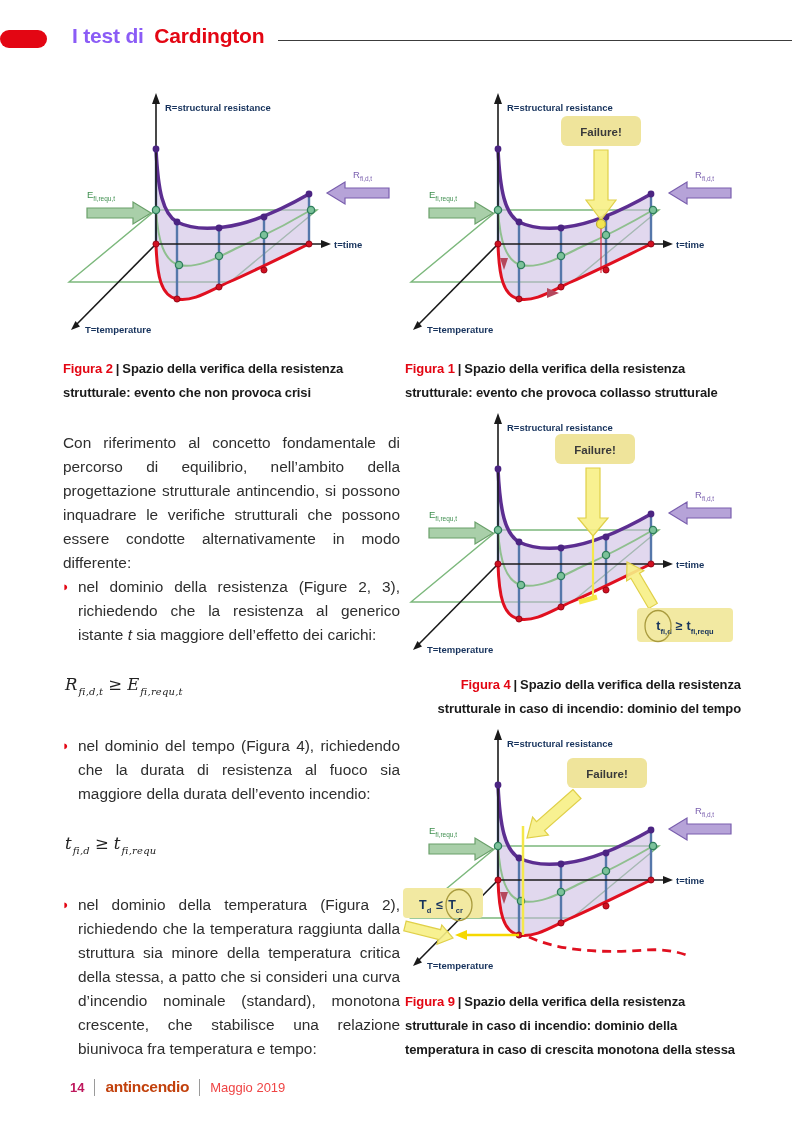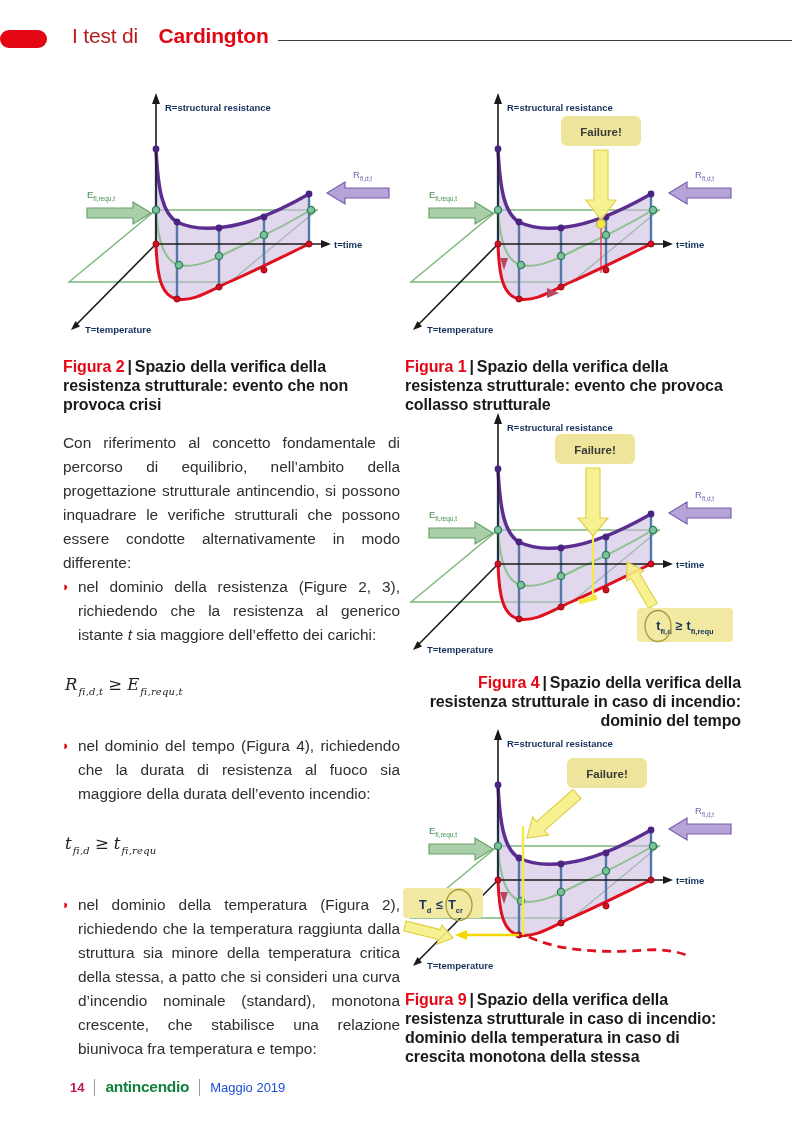--- a/index.html
+++ b/index.html
@@ -2,54 +2,54 @@
 <html><head>
 <meta charset="utf-8">
 <style>
   * { margin:0; padding:0; box-sizing:border-box; }
   body { background:#ffffff; font-family:"Liberation Sans", sans-serif; }
   .page { position:relative; width:800px; height:1138px; background:#fff; overflow:hidden; }
 
   
   .red-pill { position:absolute; left:0; top:30px; width:47px; height:18px; background:#e30613; border-radius:9px; }
   .header-title { position:absolute; left:72px; top:24px; font-size:21px; letter-spacing:-0.2px; white-space:nowrap; }
-  .header-title .prefix { color:#b91c1c; font-weight:400; }
-  .header-title .brand { color:#e30613; font-weight:700; margin-left:15px;text-align:right; }
+  .header-title .prefix { color:#8b5cf6; font-weight:700; }
+  .header-title .brand { color:#e30613; font-weight:700; margin-left:5px;text-align:right; }
   .header-rule { position:absolute; left:278px; top:40px; width:514px; border-top:1.5px solid #3c3c3c; }
 
   
   .diagram { position:absolute; width:340px; height:266px; }
   .d-fig2 { left:58px;  top:86px; }
   .d-fig3 { left:400px; top:86px; }
   .d-fig4 { left:400px; top:406px; }
   .d-fig5 { left:400px; top:722px; }
 
   
-  .caption { position:absolute; width:336px; font-size:16px; line-height:19px; font-weight:700; color:#1a1a1a; letter-spacing:-0.1px; }
+  .caption { position:absolute; width:336px; font-size:13px; line-height:24px; font-weight:700; color:#1a1a1a; letter-spacing:-0.1px; }
   .caption .fig-label { color:#e30613; }
   .caption .sep { margin:0 3px; color:#1a1a1a; }
   .c-fig2 { left:63px;  top:357px; }
   .c-fig3 { left:405px; top:357px; }
   .c-fig4 { left:405px; top:673px;text-align:right; }
   .c-fig5 { left:405px; top:990px; }
 
   
   .body-col { position:absolute; left:63px; top:431px; width:337px; font-size:15.4px; line-height:24px; color:#2e2e2e; text-align:justify; }
   .bullet { position:relative; padding-left:15px; }
   .bullet .bm { position:absolute; left:-1px; top:0px; color:#e30613; font-size:13px; }
   .formula { margin:26px 0 30px 2px; font-family:"DejaVu Serif", serif; font-size:16.5px; color:#222; text-align:left;font-style:italic; }
   .formula sub { font-size:10px; vertical-align:-5px; margin-left:1px; letter-spacing:0.2px; }
   .formula .op { margin:0 5px; }
 
   
   .footer { position:absolute; left:70px; top:1078px; display:flex; align-items:center; }
   .footer .pagenum { font-size:13px; font-weight:700; color:#be185d; }
   .footer .vdiv { width:1px; height:17px; background:#9a9a9a; margin:0 10px; }
-  .footer .mag { font-size:15.5px; font-weight:800; color:#15803d; letter-spacing:-0.3px; }
-  .footer .issue { font-size:13px; color:#1d4ed8; }
+  .footer .mag { font-size:15.5px; font-weight:800; color:#c2410c; letter-spacing:-0.3px; }
+  .footer .issue { font-size:13px; color:#ef4444; }
 
   svg text { font-family:"Liberation Sans", sans-serif; }
 </style>
 </head>
 <body>
 
 <div class="page">
 
   <div class="red-pill"></div>
   <div class="header-title">

